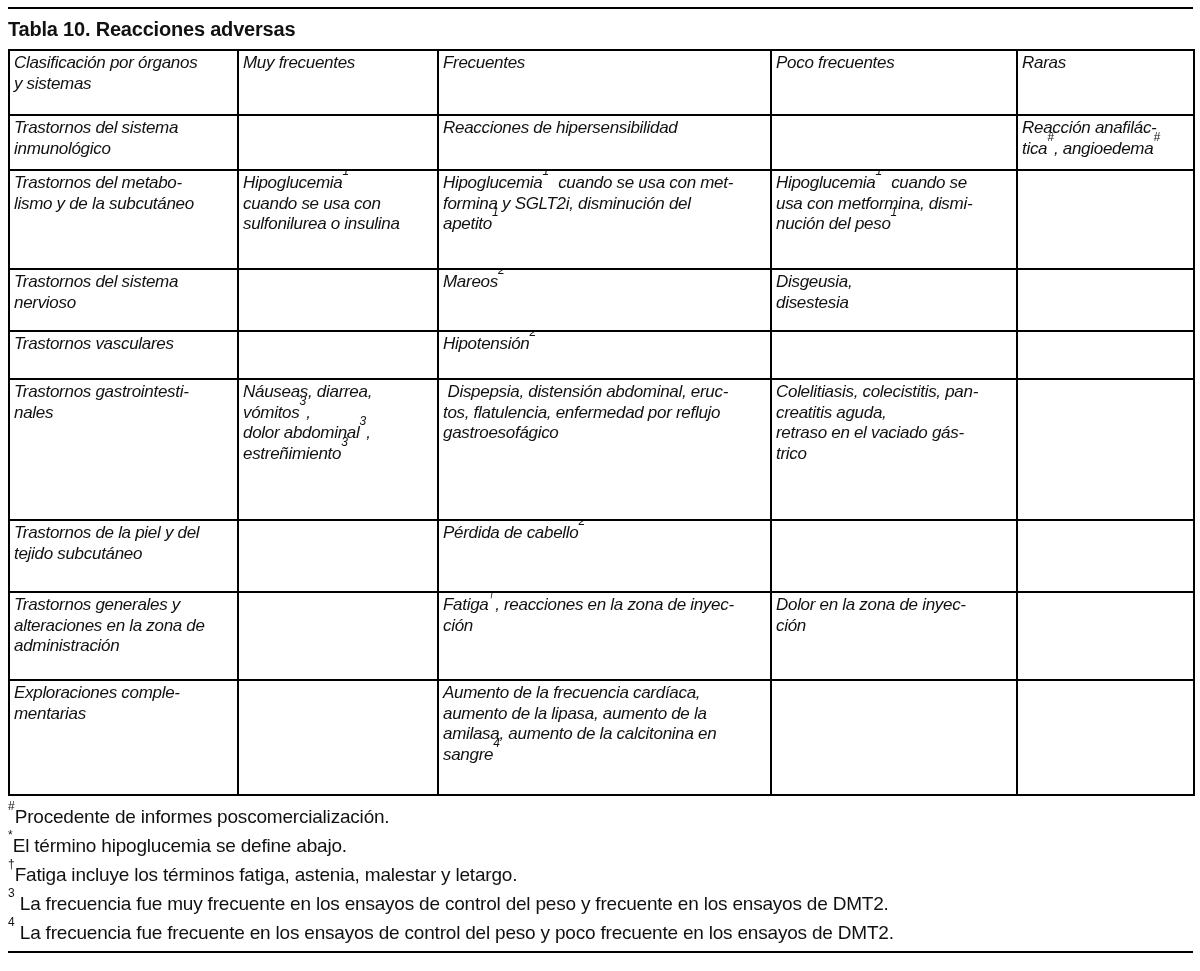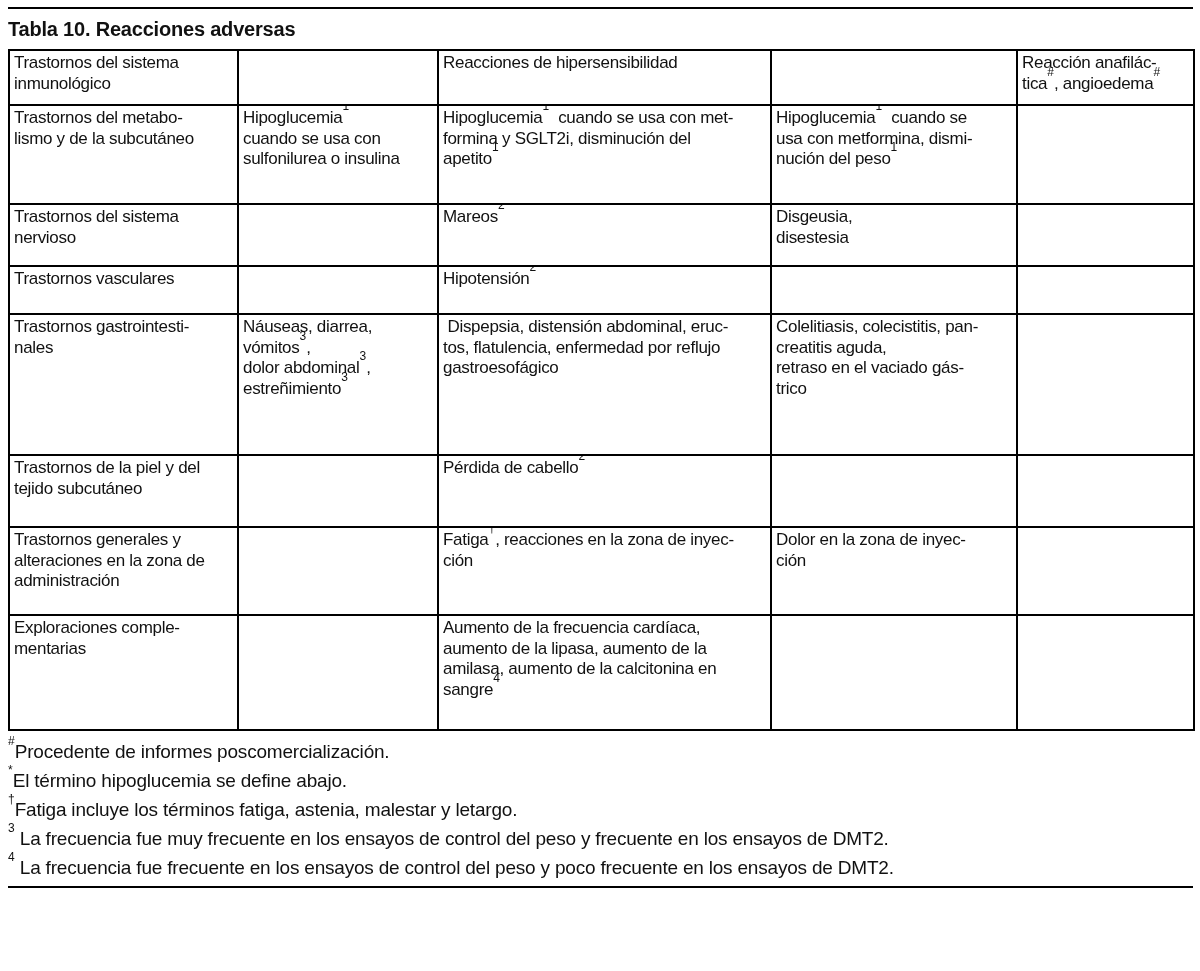--- a/index.html
+++ b/index.html
@@ -23,20 +23,21 @@
     width:1185px;
   }
   table.adverse th, table.adverse td {
     border:2px solid #000000;
     vertical-align:top; text-align:left;
     padding:2px 4px 2px 4px;
     font-size:17px; line-height:20.5px; letter-spacing:-0.3px;
     font-weight:normal;
     white-space:pre-wrap;
     overflow:hidden;
+    font-style:italic;
   }
   table.adverse th { font-style:italic; }
   sup { font-size:12px; line-height:0; position:relative; top:-6px; letter-spacing:0; }
   .footnotes { margin-top:6px; }
   .footnote {
     font-size:19px; line-height:29px; letter-spacing:-0.2px;
     white-space:pre-wrap;
   }
 </style>
 </head>
@@ -50,20 +51,28 @@
 
   <table class="adverse">
     <colgroup>
       <col style="width:229px">
       <col style="width:200px">
       <col style="width:333px">
       <col style="width:246px">
       <col style="width:177px">
     </colgroup>
     <tbody>
+        <tr style="height:65px">
+      <th>Clasificación por órganos
+y sistemas</th>
+      <th>Muy frecuentes</th>
+      <th>Frecuentes</th>
+      <th>Poco frecuentes</th>
+      <th>Raras</th>
+    </tr>
     <tr style="height:55px">
       <td>Trastornos del sistema
 inmunológico</td>
       <td></td>
       <td>Reacciones de hipersensibilidad</td>
       <td></td>
       <td>Reacción anafilác-
 tica<sup>#</sup>, angioedema<sup>#</sup></td>
     </tr>
     <tr style="height:99px">

